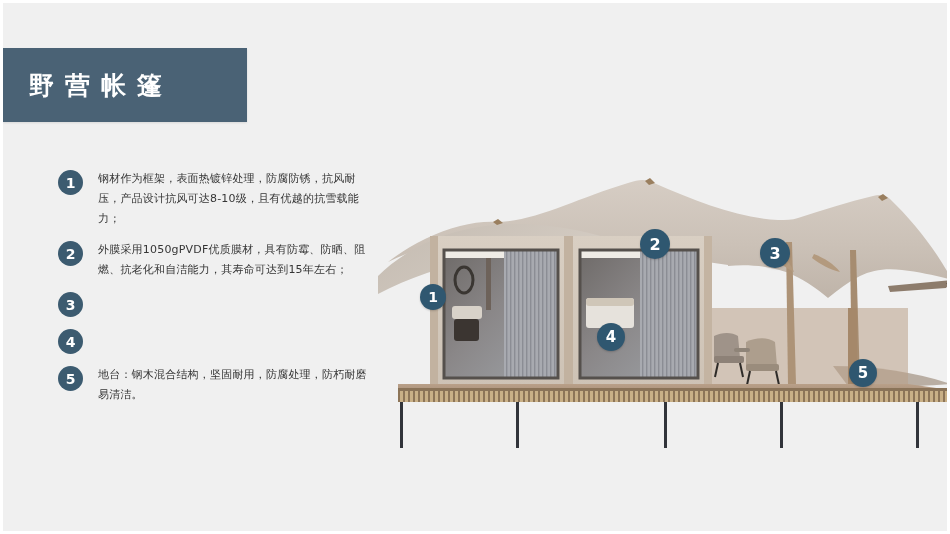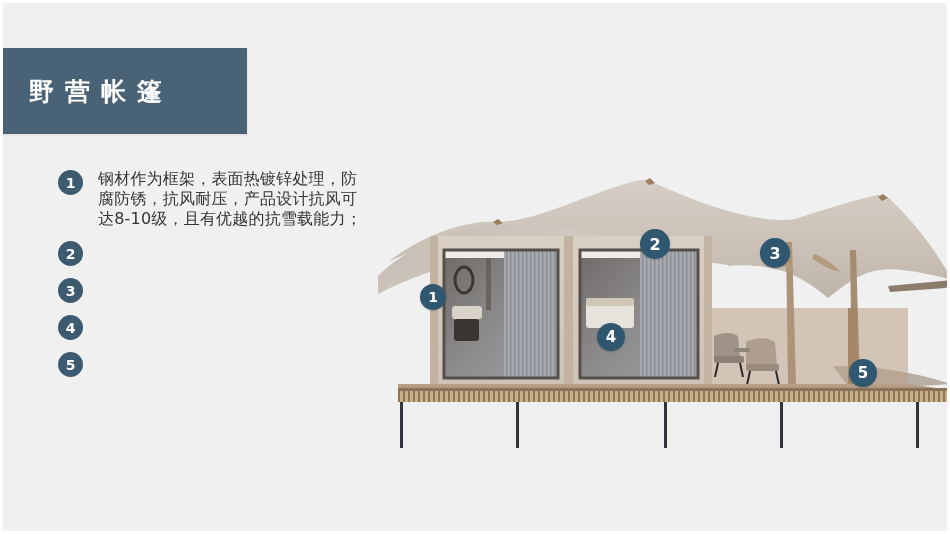--- a/index.html
+++ b/index.html
@@ -22,21 +22,21 @@
     border: 3px solid #ffffff;
     overflow: hidden;
   }
 
   
   #title-banner {
     position: absolute;
     left: 0px;
     top: 45px;
     width: 244px;
-    height: 86px;
+    height: 74px;
     background: #4a6275;
     display: flex;
     align-items: center;
     box-sizing: border-box;
     padding-left: 26px;
     box-shadow: 0 1px 2px rgba(0,0,0,0.10);
   }
   #title-banner .title-text {
     color: #ffffff;
     font-size: 25px;
@@ -67,21 +67,21 @@
     font-size: 14px;
     font-weight: bold;
     display: flex;
     align-items: center;
     justify-content: center;
     margin-top: 1px;
   }
   .feature-text {
     margin-left: 15px;
     color: #353535;
-    font-size: 16px;
+    font-size: 11px;
     line-height: 20px;
     letter-spacing: 0.2px;
   }
 
   
   #tent-figure {
     position: absolute;
     left: 375px;
     top: 155px;
     width: 575px;
@@ -156,32 +156,34 @@
 
   <div id="feature-list">
 
     <div class="feature-item">
       <div class="bullet">1</div>
       <div class="feature-text">钢材作为框架，表面热镀锌处理，防腐防锈，抗风耐压，产品设计抗风可达8-10级，且有优越的抗雪载能力；</div>
     </div>
 
     <div class="feature-item">
       <div class="bullet">2</div>
+      <div class="feature-text">外膜采用1050gPVDF优质膜材，具有防霉、防晒、阻燃、抗老化和自洁能力，其寿命可达到15年左右；</div>
     </div>
 
     <div class="feature-item">
       <div class="bullet">3</div>
     </div>
 
     <div class="feature-item">
       <div class="bullet">4</div>
     </div>
 
     <div class="feature-item">
       <div class="bullet">5</div>
+      <div class="feature-text">地台：钢木混合结构，坚固耐用，防腐处理，防朽耐磨易清洁。</div>
     </div>
 
   </div>
 
   <div id="tent-figure">
     <svg id="tent-svg" viewBox="0 0 575 290" xmlns="http://www.w3.org/2000/svg">
       <defs>
         <linearGradient id="roofGrad" x1="0" y1="0" x2="0" y2="1">
           <stop offset="0%" stop-color="#d6cdc4"></stop>
           <stop offset="55%" stop-color="#cbc1b7"></stop>

